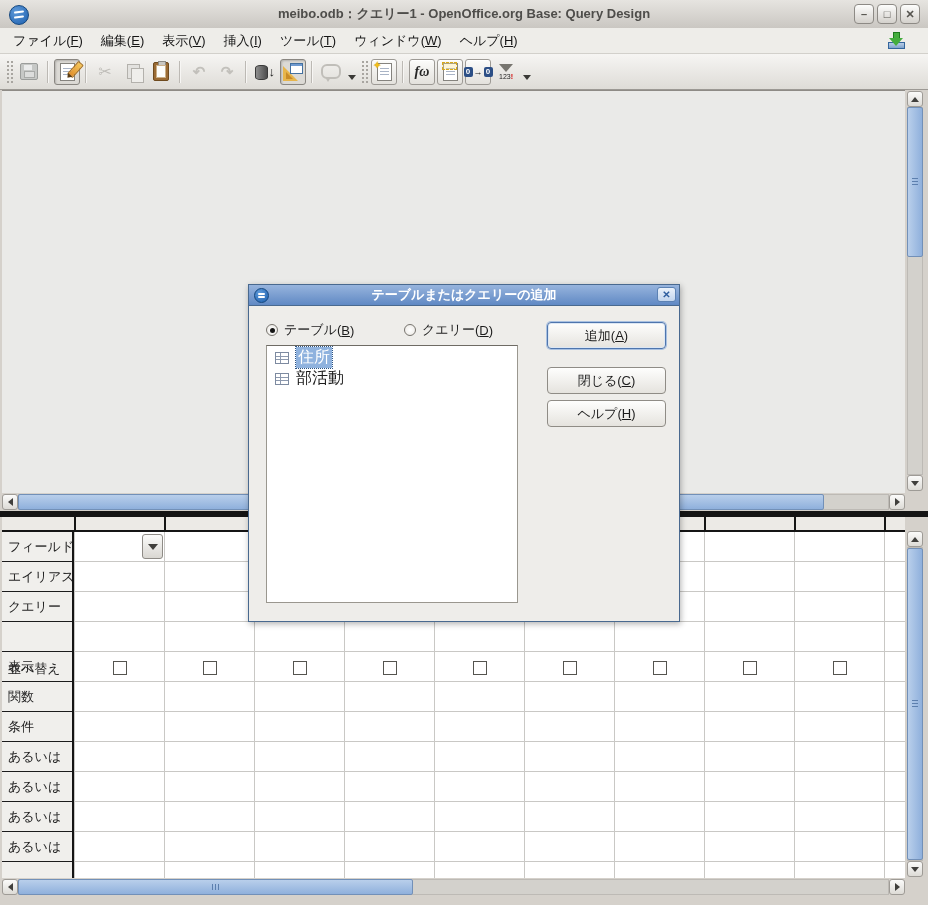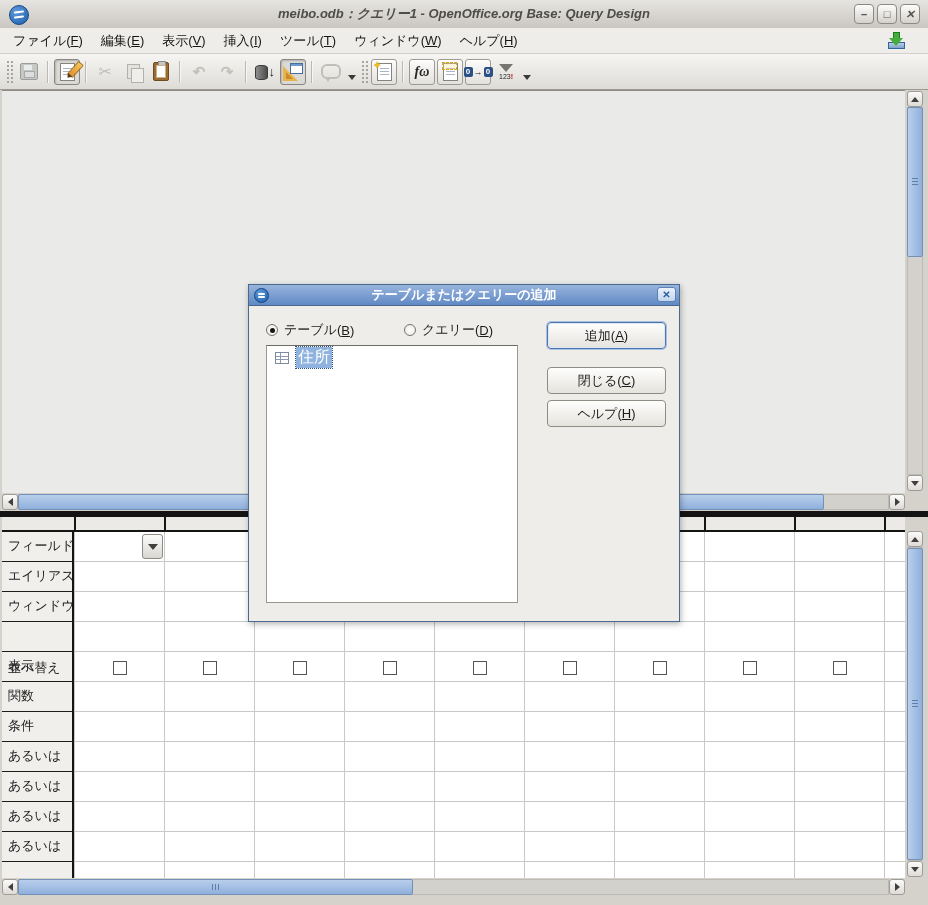--- a/index.html
+++ b/index.html
@@ -5,21 +5,21 @@
   html,body{margin:0;padding:0;}
   body{
     width:928px;height:905px;position:relative;overflow:hidden;
     background:#d5d1cb;
     font-family:"Liberation Sans", sans-serif;
     -webkit-font-smoothing:antialiased;
   }
   u{text-decoration:underline;}
   
   #titlebar{position:absolute;left:0;top:0;width:928px;height:28px;
-    background:linear-gradient(#e6e4e0,#cac7c2);border-bottom:1px solid #a5a29c;font-style:italic;}
+    background:linear-gradient(#e6e4e0,#cac7c2);border-bottom:1px solid #a5a29c;}
   #title-text{position:absolute;left:0;top:0;width:100%;height:28px;line-height:28px;
     text-align:center;font-size:13px;font-weight:bold;color:#4e4d4a;}
   #oo-logo{position:absolute;left:9px;top:5px;width:18px;height:18px;border-radius:50%;
     background:radial-gradient(circle at 35% 30%, #5f9ad9, #1c5fae);border:1px solid #14477f;}
   #oo-logo::before,#oo-logo::after{content:"";position:absolute;left:4px;width:10px;height:2px;
     background:#fff;border-radius:2px;}
   #oo-logo::before{top:5px;transform:rotate(-8deg);}
   #oo-logo::after{top:10px;transform:rotate(-8deg);}
   .winbtn{position:absolute;top:4px;width:20px;height:20px;border:1px solid #8d8a85;border-radius:4px;
     background:linear-gradient(#fdfdfc,#d4d1cc);color:#56544f;font-size:11px;font-weight:bold;
@@ -112,21 +112,21 @@
     border:1px solid #7290b8;border-radius:2px;box-sizing:border-box;}
   .thumb-h::after{content:"";position:absolute;top:4px;bottom:4px;left:50%;width:8px;transform:translateX(-50%);
     background:repeating-linear-gradient(to right,#5c7fae 0 1px,transparent 1px 3px);}
   #upper-vscroll{position:absolute;left:905px;top:91px;width:20px;height:400px;}
   #upper-hscroll{position:absolute;left:2px;top:493px;width:903px;height:18px;}
   #grid-vscroll{position:absolute;left:905px;top:531px;width:20px;height:346px;}
   #grid-hscroll{position:absolute;left:2px;top:878px;width:903px;height:19px;}
   
   #splitter{position:absolute;left:0;top:511px;width:928px;height:6px;background:#141414;}
   
-  #grid{position:absolute;left:2px;top:517px;width:903px;height:361px;background:#fff;overflow:hidden;font-family:Liberation Mono, monospace;}
+  #grid{position:absolute;left:2px;top:517px;width:903px;height:361px;background:#fff;overflow:hidden;}
   #grid-colheader{position:absolute;left:0;top:0;width:903px;height:13px;background:#eceae6;border-bottom:2px solid #151515;box-sizing:content-box;}
   #grid-colheader .colsep{position:absolute;left:72px;top:0;height:13px;width:831px;
     background:repeating-linear-gradient(to right,#151515 0 2px,transparent 2px 90px);}
   #grid-rowheader{position:absolute;left:0;top:15px;width:72px;height:346px;background:#f0efec;
     border-right:2px solid #151515;box-sizing:border-box;
     background-image:repeating-linear-gradient(to bottom,transparent 0 29px,#1c1c1c 29px 30px);}
   .rowlabel{position:absolute;left:0;width:70px;height:30px;line-height:30px;padding-left:6px;
     font-size:13px;color:#222;box-sizing:border-box;white-space:nowrap;overflow:hidden;}
   #grid .body-v{position:absolute;left:72px;top:15px;width:831px;height:346px;
     background:repeating-linear-gradient(to right,#c9c8c5 0 1px,transparent 1px 90px);}
@@ -304,21 +304,21 @@
 
 <div id="grid">
   <div id="grid-colheader">
       <div class="colsep"></div>
     </div>
   <div class="body-v"></div>
   <div class="body-h"></div>
   <div id="grid-rowheader"></div>
   <div class="rowlabel" style="top:15px;">フィールド</div>
   <div class="rowlabel" style="top:45px;">エイリアス</div>
-  <div class="rowlabel" style="top:75px;">ウィンドウ</div>
+  <div class="rowlabel" style="top:75px;">クエリー</div>
   <div class="rowlabel" style="top:105px;margin-top:32px;">並べ替え</div>
   <div class="rowlabel" style="top:135px;">表示</div>
   <div class="rowlabel" style="top:165px;">関数</div>
   <div class="rowlabel" style="top:195px;">条件</div>
   <div class="rowlabel" style="top:225px;">あるいは</div>
   <div class="rowlabel" style="top:255px;">あるいは</div>
   <div class="rowlabel" style="top:285px;">あるいは</div>
   <div class="rowlabel" style="top:315px;">あるいは</div>
   <div id="field-combo">
       <span class="tri-dn"></span>
@@ -372,20 +372,24 @@
     <span class="rdot"></span>
     <span>クエリー(</span>
       <u>D</u>
       <span>)</span>
   </div>
   <div id="dlg-list">
     <div class="dlg-item selected">
       <span class="tbl-icon"></span>
       <span class="ilabel">住所</span>
     </div>
+    <div class="dlg-item">
+      <span class="tbl-icon"></span>
+      <span class="ilabel">部活動</span>
+    </div>
   </div>
   <div class="dbtn" id="btn-add">
     <span>追加(</span>
       <u>A</u>
       <span>)</span>
   </div>
   <div class="dbtn" id="btn-closedlg">
     <span>閉じる(</span>
       <u>C</u>
       <span>)</span>

